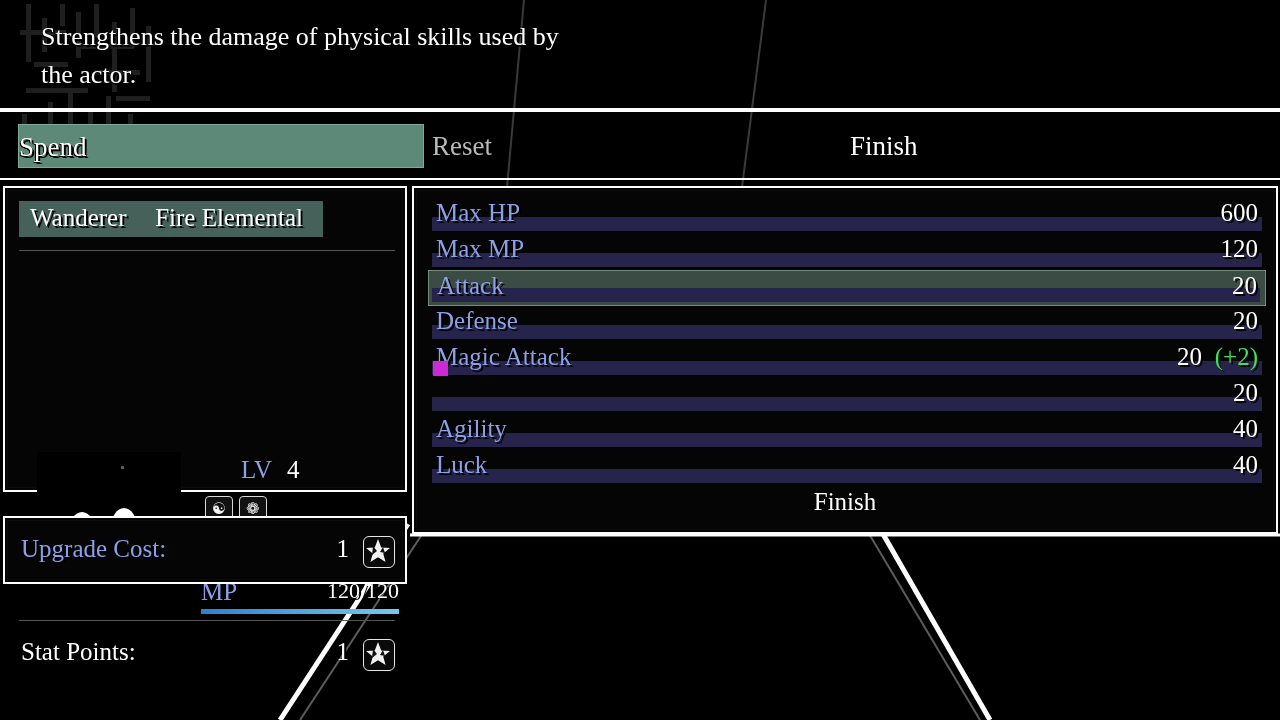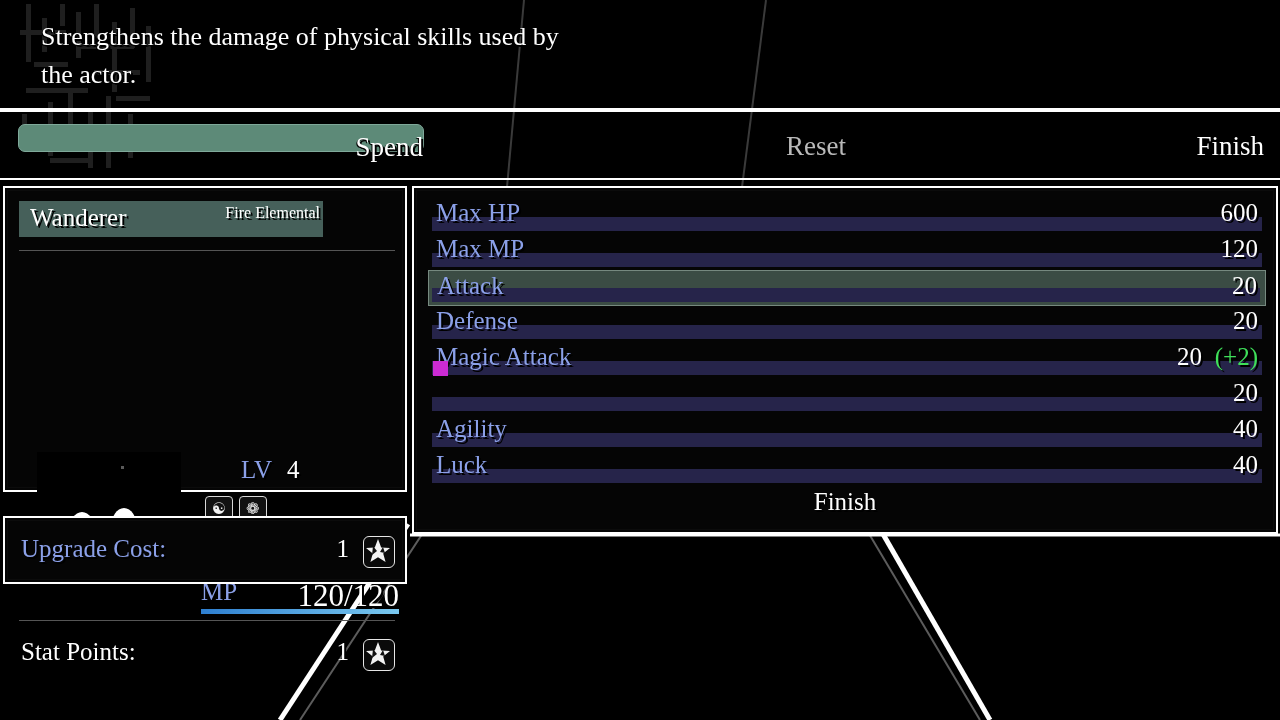--- a/index.html
+++ b/index.html
@@ -89,28 +89,27 @@
     top: 110px;
     width: 1280px;
     height: 70px;
     border-left: none;
     border-right: none;
     background: transparent;
   }
   .cmd-btn {
     position: absolute;
     top: 12px;
-    height: 28px;
+    height: 44px;
     line-height: 44px;
-    text-align: right;
+    text-align: left;
     font-size: 27px;
     box-sizing: border-box;
     text-shadow: 2px 2px 0 #000, -1px 1px 0 #000;
     cursor: pointer;
-    border-radius: 7px;
   }
   #cmd-spend {
     left: 18px;
     width: 406px;
     background: #5d8a78;
     border: 1px solid #7fa99a;
     color: #ffffff;
   }
   #cmd-reset {
     left: 432px;
@@ -142,23 +141,23 @@
   #actor-class {
     position: absolute;
     left: 11px;
     top: 3px;
     font-size: 25px;
     color: #ffffff;
     text-shadow: 2px 2px 0 #000;
   }
   #actor-name {
     position: absolute;
-    right: 3px;
+    right: 20px;
     top: 3px;
-    font-size: 16px;
+    font-size: 25px;
     color: #ffffff;
     text-shadow: 2px 2px 0 #000;
   }
   .hr-line {
     position: absolute;
     left: 14px;
     width: 376px;
     height: 1px;
     background: #555555;
   }
@@ -266,21 +265,21 @@
     left: 0;
     top: 0;
     font-size: 25px;
     text-shadow: 2px 2px 0 #000;
   }
   #hp-label, #mp-label { color: #8ba0e8; }
   .gauge-value {
     position: absolute;
     right: 0;
     top: 0;
-    font-size: 31px;
+    font-size: 22px;
     color: #ffffff;
     text-shadow: 2px 2px 0 #000;
   }
   .gauge-track {
     position: absolute;
     left: 0;
     top: 31px;
     width: 198px;
     height: 5px;
     background: #161a2e;

